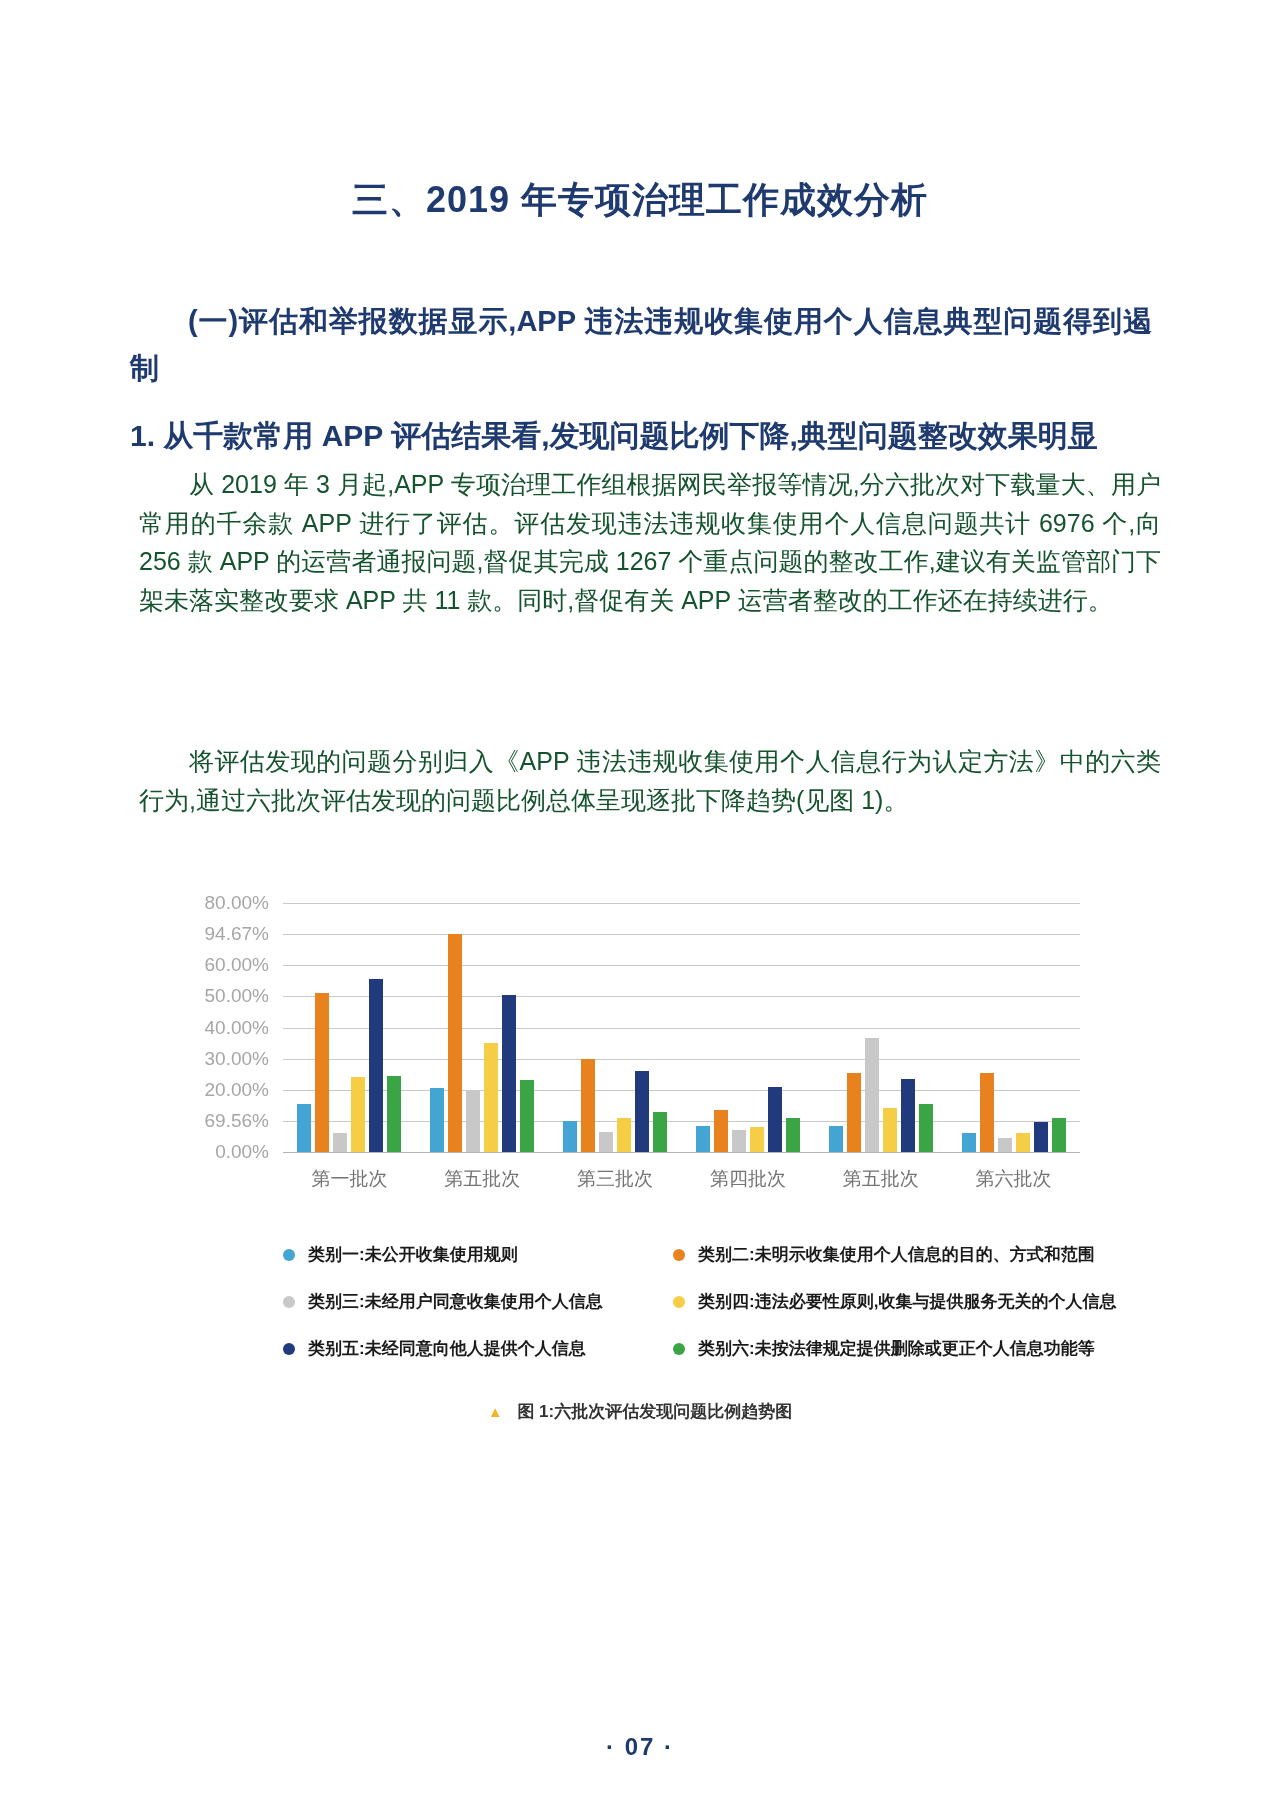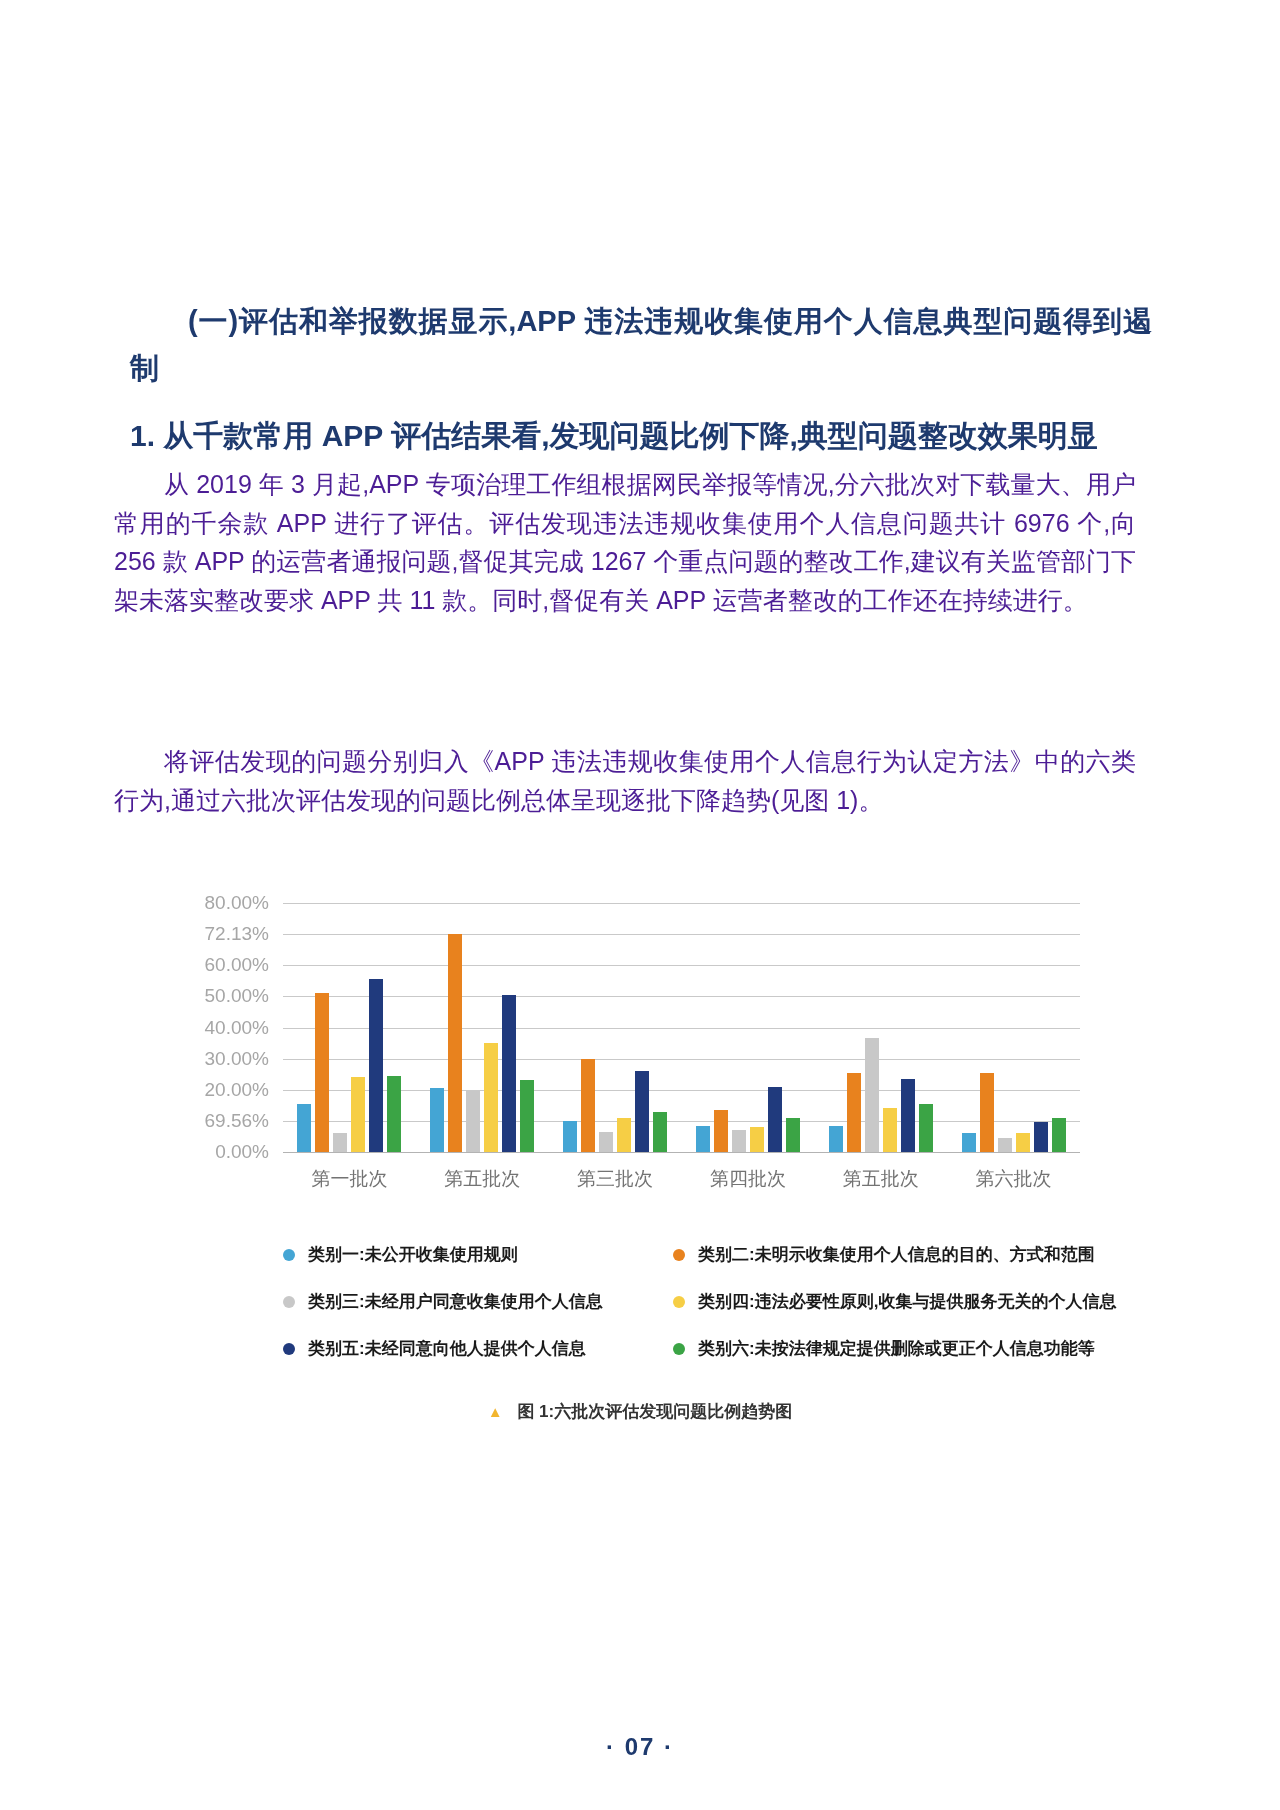--- a/index.html
+++ b/index.html
@@ -21,23 +21,23 @@
   .section-heading{
     position:absolute;top:274px;left:130px;width:1022px;
     font-size:29px;font-weight:bold;color:#1e3a6e;
     line-height:47px;text-indent:2em;text-align:justify;
   }
   .subsection-heading{
     position:absolute;top:386px;left:130px;width:1022px;
     font-size:30px;font-weight:bold;color:#1e3a6e;
   }
   .para{
-    position:absolute;left:114px;width:1022px;
+    position:absolute;left:139px;width:1022px;
     font-size:25px;line-height:38.5px;
-    text-align:justify;text-indent:2em;color:#4c1d95;
+    text-align:justify;text-indent:2em;color:#14532d;
   }
   .para-1{top:440px;}
   .para-2{top:717px;}
 
   
   .chart{position:absolute;top:903px;left:200px;width:880px;}
   .plot{position:relative;margin-left:83px;height:249px;}
   .grid-line{position:absolute;left:0;right:0;height:1px;background:#c9c9c9;}
   .grid-line.base{background:#b3b3b3;}
   .y-label{
@@ -70,34 +70,35 @@
     position:absolute;top:1733px;left:0;right:0;
     text-align:center;font-size:24px;font-weight:bold;color:#1e3a6e;
     letter-spacing:2px;
   }
 </style>
 </head>
 <body>
 
 <div class="page">
 
+  <h1 class="doc-title">三、2019 年专项治理工作成效分析</h1>
 
   <h2 class="section-heading">(一)评估和举报数据显示,APP 违法违规收集使用个人信息典型问题得到遏制</h2>
 
   <h3 class="subsection-heading">1. 从千款常用 APP 评估结果看,发现问题比例下降,典型问题整改效果明显</h3>
 
   <p class="para para-1">从 2019 年 3 月起,APP 专项治理工作组根据网民举报等情况,分六批次对下载量大、用户常用的千余款 APP 进行了评估。评估发现违法违规收集使用个人信息问题共计 6976 个,向 256 款 APP 的运营者通报问题,督促其完成 1267 个重点问题的整改工作,建议有关监管部门下架未落实整改要求 APP 共 11 款。同时,督促有关 APP 运营者整改的工作还在持续进行。</p>
   <p class="para para-2">将评估发现的问题分别归入《APP 违法违规收集使用个人信息行为认定方法》中的六类行为,通过六批次评估发现的问题比例总体呈现逐批下降趋势(见图 1)。</p>
 
   <div class="chart">
     <div class="plot">
         <div class="grid-line" style="top: 0px;"></div>
         <div class="y-label" style="top: -11px;">80.00%</div>
         <div class="grid-line" style="top: 31.125px;"></div>
-        <div class="y-label" style="top: 20.125px;">72.13%</div>
+        <div class="y-label" style="top: 20.125px;">94.67%</div>
         <div class="grid-line" style="top: 62.25px;"></div>
         <div class="y-label" style="top: 51.25px;">60.00%</div>
         <div class="grid-line" style="top: 93.375px;"></div>
         <div class="y-label" style="top: 82.375px;">50.00%</div>
         <div class="grid-line" style="top: 124.5px;"></div>
         <div class="y-label" style="top: 113.5px;">40.00%</div>
         <div class="grid-line" style="top: 155.625px;"></div>
         <div class="y-label" style="top: 144.625px;">30.00%</div>
         <div class="grid-line" style="top: 186.75px;"></div>
         <div class="y-label" style="top: 175.75px;">20.00%</div>

